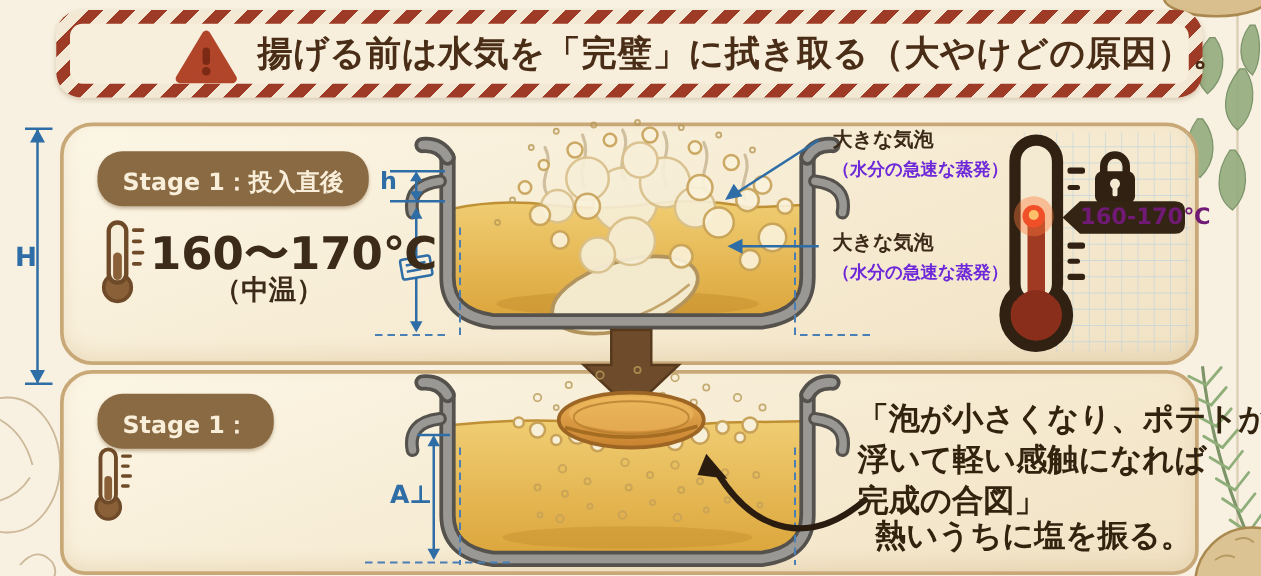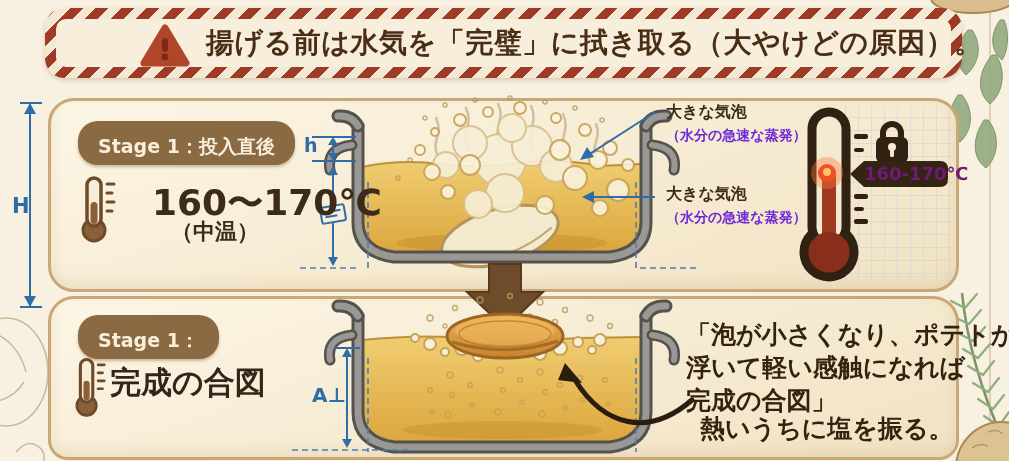--- a/index.html
+++ b/index.html
@@ -368,21 +368,21 @@
     <circle cx="14" cy="56" r="11" fill="#8a6038" stroke="#6e4a28" stroke-width="3"></circle>
     <rect x="7" y="4" width="14" height="48" rx="7" fill="#f6eed9" stroke="#6e4a28" stroke-width="3.5"></rect>
     <rect x="10.5" y="28" width="7" height="22" rx="3.5" fill="#8a6038"></rect>
     <g stroke="#6e4a28" stroke-width="3" stroke-linecap="round">
       <line x1="27" y1="10" x2="34" y2="10"></line>
         <line x1="27" y1="19" x2="32" y2="19"></line>
       <line x1="27" y1="28" x2="34" y2="28"></line>
         <line x1="27" y1="37" x2="32" y2="37"></line>
     </g>
   </svg>
-  <div class="temp-big" style="left:120px;top:179px;margin-left:32px;">160〜170℃</div>
+  <div class="temp-big" style="left:120px;top:179px;">160〜170℃</div>
   <div class="temp-note" style="left:122px;top:217px;width:186px;">（中温）</div>
 
   <div class="bubble-title" style="left:666px;top:102px;">大きな気泡</div>
   <div class="bubble-sub" style="left:666px;top:127px;">（水分の急速な蒸発）</div>
   <div class="bubble-title" style="left:666px;top:184px;">大きな気泡</div>
   <div class="bubble-sub" style="left:666px;top:209px;">（水分の急速な蒸発）</div>
 
   <div class="lock-badge-text">160-170℃</div>
 
   <div class="dim-label" style="left:12px;top:194px;font-size:21px;">H</div>
@@ -394,21 +394,20 @@
     <circle cx="14" cy="56" r="11" fill="#8a6038" stroke="#6e4a28" stroke-width="3"></circle>
     <rect x="7" y="4" width="14" height="48" rx="7" fill="#f6eed9" stroke="#6e4a28" stroke-width="3.5"></rect>
     <rect x="10.5" y="28" width="7" height="22" rx="3.5" fill="#8a6038"></rect>
     <g stroke="#6e4a28" stroke-width="3" stroke-linecap="round">
       <line x1="27" y1="10" x2="34" y2="10"></line>
         <line x1="27" y1="19" x2="32" y2="19"></line>
       <line x1="27" y1="28" x2="34" y2="28"></line>
         <line x1="27" y1="37" x2="32" y2="37"></line>
     </g>
   </svg>
-  <div class="s2-title" style="left:110px;top:362px;">完成の合図</div>
 
   <div class="dim-label" style="left:312px;top:383px;font-size:20px;">A⊥</div>
 
   <div class="quote">
     <div>「泡が小さくなり、ポテトが</div>
     <div>浮いて軽い感触になれば</div>
     <div>完成の合図」</div>
   </div>
   <div class="note">熱いうちに塩を振る。</div>
 

